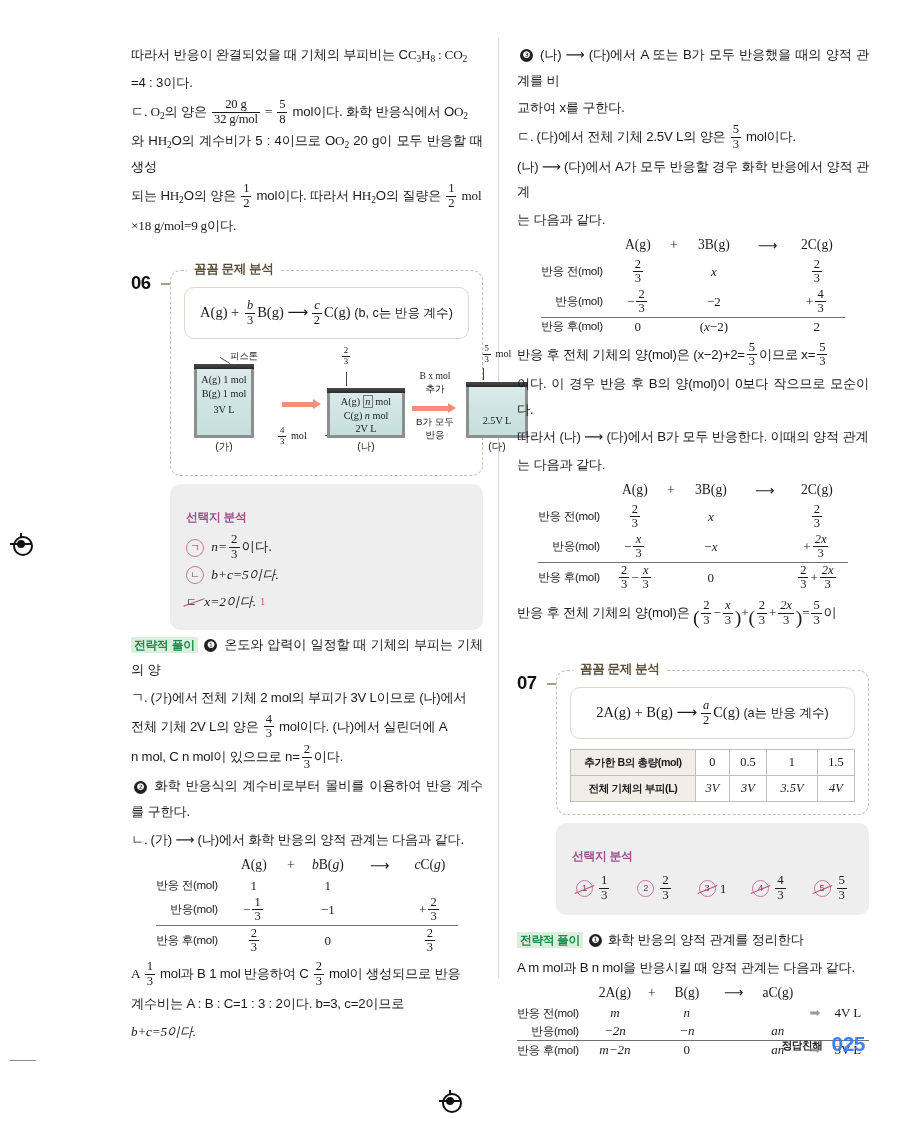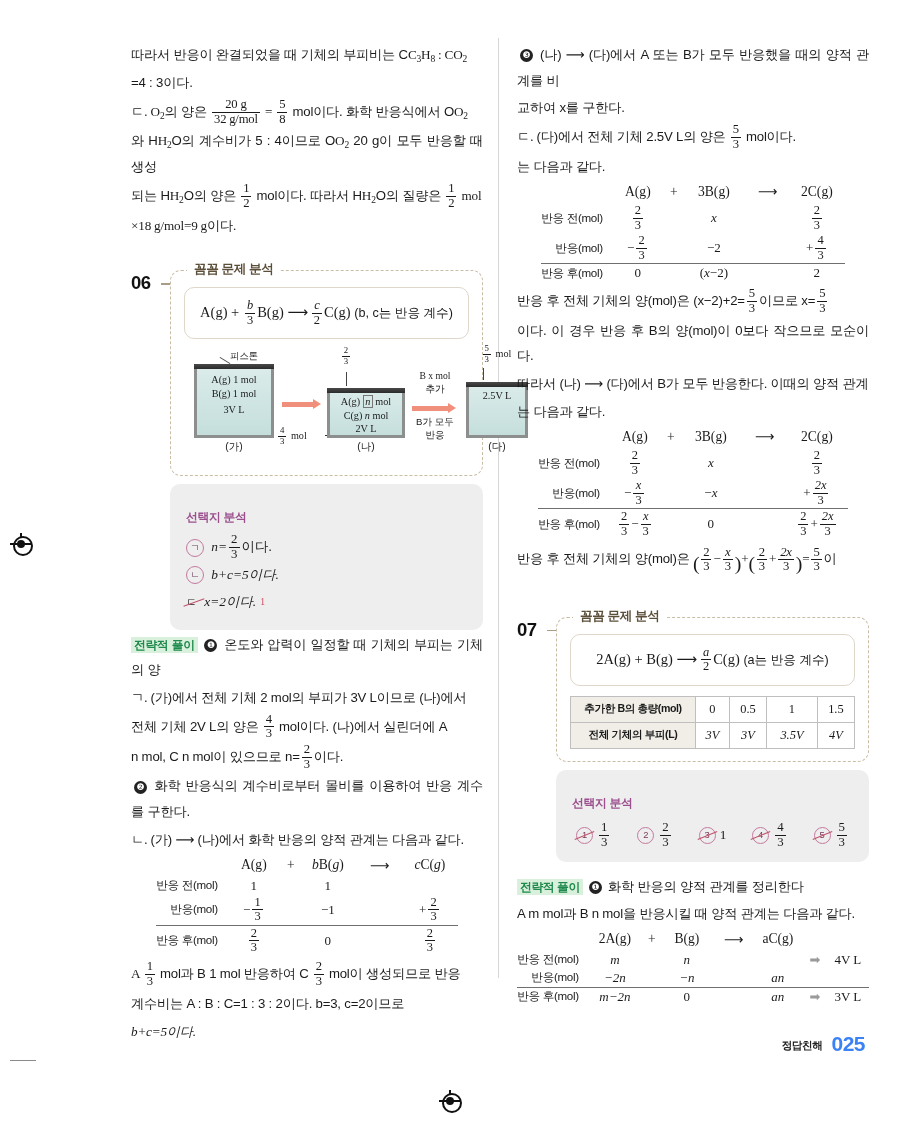--- a/index.html
+++ b/index.html
@@ -293,21 +293,21 @@
           </span><span class="up">C(g)</span>
           <span class="kr">(b, c는 반응 계수)</span>
         </div>
 
         <div class="diagram">
 
           <div class="piston-lead" style="left:46px; top:2px;">
             <span class="line"></span><span>피스톤</span>
           </div>
 
-          <div class="cyl" style="left:10px; top:16px; width:80px;">
+          <div class="cyl" style="left:10px; top:16px; width:60px;">
             <div class="body" style="height:74px;">
               <div class="piston"></div>
               <div class="inner">
                 <div class="up">A(g)  1 mol</div>
                 <div class="up">B(g)  1 mol</div>
                 <div class="vol up" style="margin-top:3px;">3V L</div>
               </div>
             </div>
             <div class="label">(가)</div>
           </div>
@@ -368,21 +368,21 @@
               <span class="num">5</span>
               <span class="den">3</span>
             </span>
             <span class="up">mol</span>
             <span class="stem" style="left:17px; top:24px; height:12px;"></span>
           </div>
 
           <div class="cyl" style="left:282px; top:34px; width:62px;">
             <div class="body" style="height:56px;">
               <div class="piston"></div>
-              <div class="inner" style="top:7px;">
+              <div class="inner" style="top:32px;">
                 <div class="vol up">2.5V L</div>
               </div>
             </div>
             <div class="label">(다)</div>
           </div>
 
         </div>
       </div>
     </div>
 
@@ -492,20 +492,23 @@
         <span class="sans">(나) ⟶ (다)에서 A 또는 B가 모두 반응했을 때의 양적 관계를 비</span>
       </div>
       <div class="p">
         <span class="sans">교하여 x를 구한다.</span>
       </div>
       <div class="p">
         <span class="sans">ㄷ.</span>
         <span class="sans">(다)에서 전체 기체 2.5V L의 양은</span>
         <span class="frac"><span class="num">5</span><span class="den">3</span></span>
         <span class="sans">mol이다.</span>
+      </div>
+      <div class="p">
+        <span class="sans">(나) ⟶ (다)에서 A가 모두 반응할 경우 화학 반응에서 양적 관계</span>
       </div>
       <div class="p">
         <span class="sans">는 다음과 같다.</span>
       </div>
 
       <div class="stoich">
         <table>
           <tbody>
               <tr class="eqhdr">
             <td class="rowlabel"></td>

